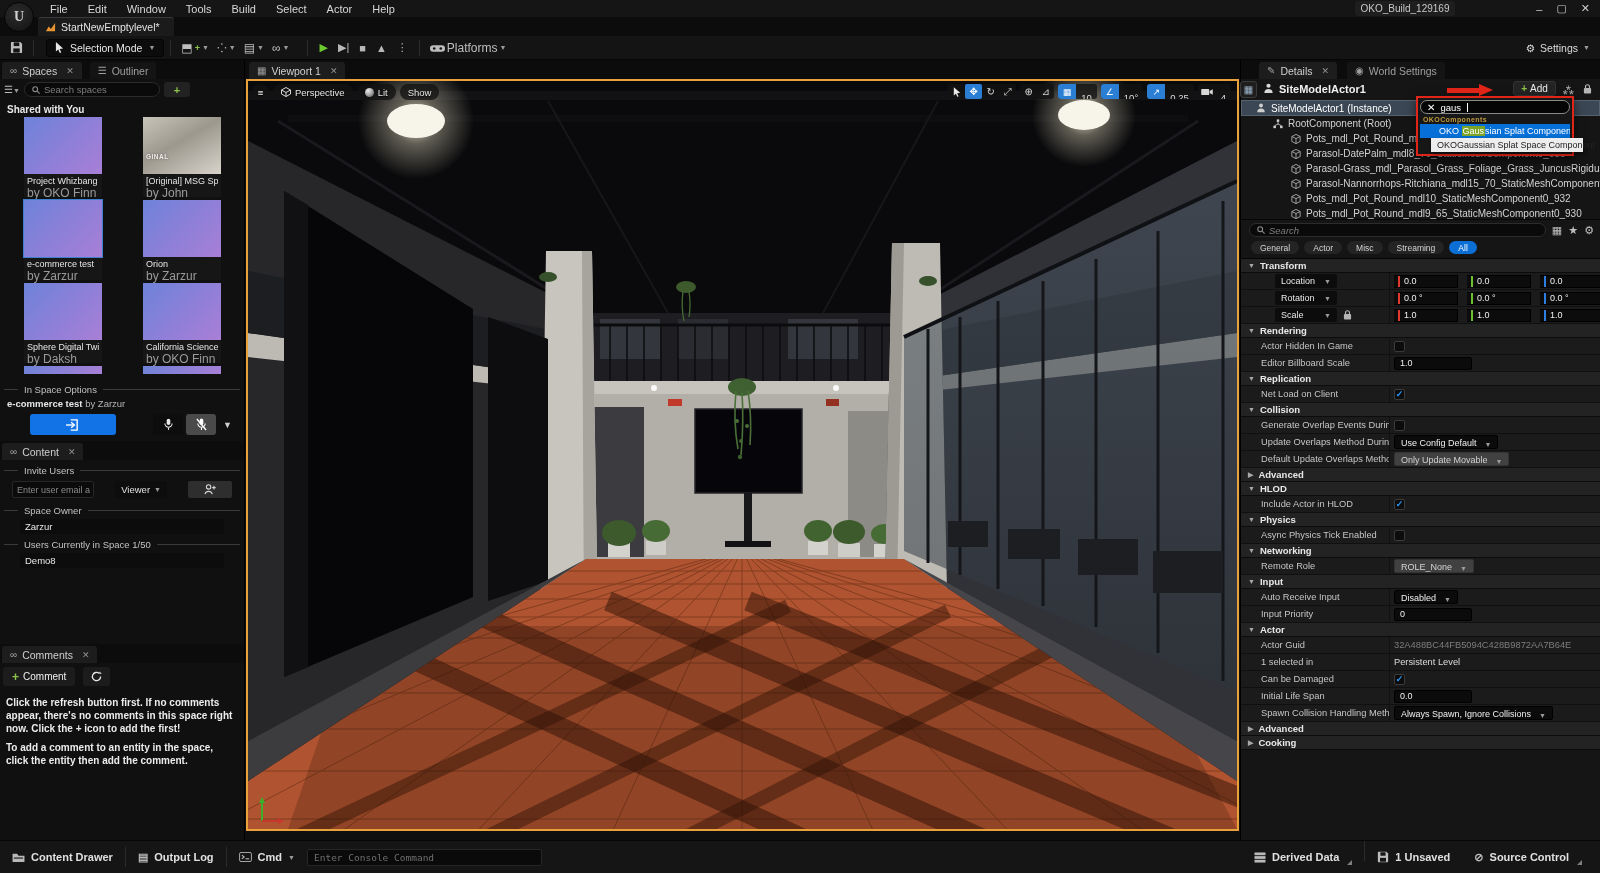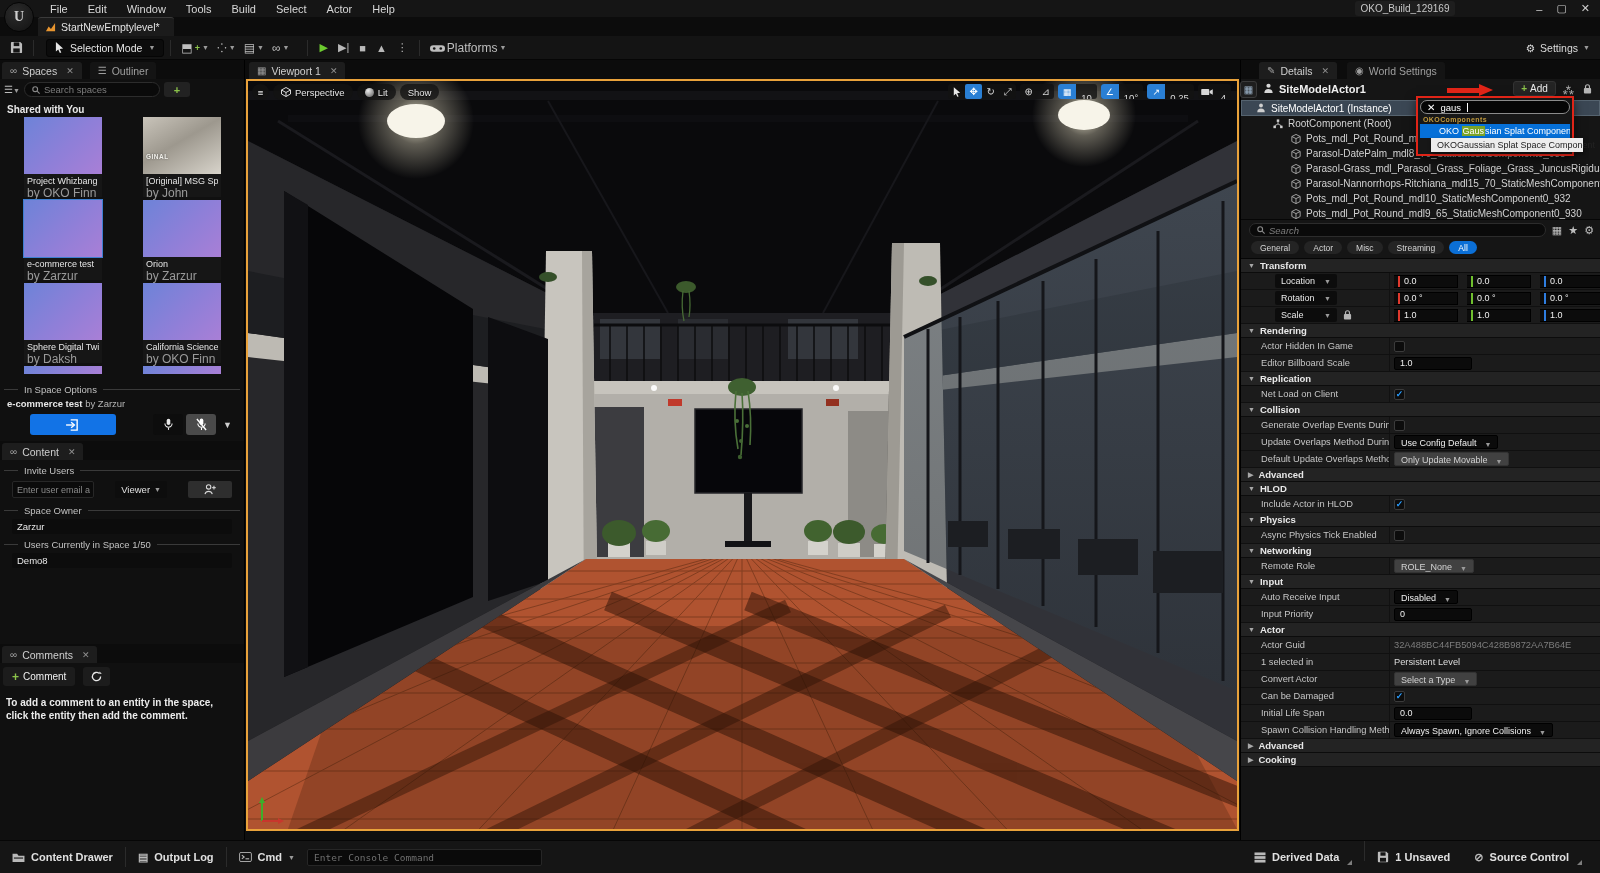--- a/index.html
+++ b/index.html
@@ -59,21 +59,21 @@
   #inspace-name .by { color:#b5b5b5; font-weight:normal; }
   #inspace-buttons { display:flex; align-items:center; margin:5px 6px 6px 6px; }
   #join-btn { width:86px; height:21px; background:#1273e6; border-radius:3px; display:flex; align-items:center; justify-content:center; margin-left:24px; }
   #mic-group { display:flex; align-items:center; gap:3px; margin-left:auto; margin-right:2px;}
   .mic-btn { width:30px; height:21px; border-radius:3px; background:#0d0d0d; display:flex; align-items:center; justify-content:center; }
   .mic-btn.muted { background:#4a4a4a; }
   #invite-row { display:flex; align-items:center; gap:21px; padding:2px 12px; }
   #email-input { background:#0b0b0b; border:1px solid #272727; border-radius:2px; height:17px; flex:1; font-size:9px; color:#8a8a8a; display:flex; align-items:center; padding:0 4px; white-space:nowrap; overflow:hidden;}
   #viewer-dd { background:#0d0d0d; border-radius:2px; height:17px; display:flex; align-items:center; gap:4px; padding:0 6px; font-size:9.5px; color:#e0e0e0; }
   #invite-btn { background:#2e2e2e; border-radius:2px; width:44px; height:17px; display:flex; align-items:center; justify-content:center; }
-  .user-row { background:#0c0c0c; border-radius:2px; height:15px; margin:1px 12px; display:flex; align-items:center; padding:0 5px; font-size:9.5px; color:#e8e8e8; }
+  .user-row { background:#0c0c0c; border-radius:2px; height:15px; margin:1px 20px; display:flex; align-items:center; padding:0 5px; font-size:9.5px; color:#e8e8e8; }
   #comments-gap { height:75px; }
   #comments-buttons { display:flex; gap:8px; align-items:center; padding:4px 3px; }
   #comment-btn { background:#1c1c1c; border-radius:3px; height:19px; display:flex; align-items:center; gap:4px; padding:0 9px; font-size:10px; color:#f0f0f0; }
   #comment-btn .plus { color:#8bc34a; font-weight:bold; font-size:12px;}
   #refresh-btn { background:#1c1c1c; border-radius:3px; width:27px; height:19px; display:flex; align-items:center; justify-content:center;}
   .help-text { font-size:10px; font-weight:bold; color:#ececec; line-height:1.3; padding:6px 6px 0 6px; }
 
   
   #center { position:absolute; left:245px; top:60px; width:995px; height:780px; }
   #viewport-frame { position:absolute; left:1px; top:19px; width:993px; height:752px; border:2px solid #e9a23b; background:#141416; }
@@ -389,20 +389,21 @@
         <span class="plus">+</span>
         <span>Comment</span>
       </div>
       <div id="refresh-btn">
         <svg width="11" height="11" viewBox="0 0 12 12">
             <path d="M10.5 6 a4.5 4.5 0 1 1 -1.6-3.4" fill="none" stroke="#e8e8e8" stroke-width="1.4"></path>
             <path d="M9 0.5 L9.2 3.2 L11.8 2.6 Z" fill="#e8e8e8"></path>
           </svg>
       </div>
     </div>
+    <div class="help-text">Click the refresh button first. If no comments appear, there's no comments in this space right now. Click the + icon to add the first!</div>
     <div class="help-text">To add a comment to an entity in the space, click the entity then add the comment.</div>
   </div>
 
   <div id="center">
     <div class="panel-tabbar">
       <div class="ptab" style="margin-left:4px;">
         <span class="ticon">▦</span>
         <span>Viewport 1</span>
         <span class="x">✕</span>
       </div>
@@ -1006,31 +1007,20 @@
         <div class="prop-row">
           <div class="prop-label">
             <span>1 selected in</span>
           </div>
           <div class="prop-val">
             <span class="static-val">Persistent Level</span>
           </div>
         </div>
         <div class="prop-row">
           <div class="prop-label">
-            <span>Convert Actor</span>
-          </div>
-          <div class="prop-val">
-            <div class="dd disabled">
-              <span>Select a Type</span>
-              <span class="chev">▼</span>
-            </div>
-          </div>
-        </div>
-        <div class="prop-row">
-          <div class="prop-label">
             <span>Can be Damaged</span>
           </div>
           <div class="prop-val">
             <div class="chk">✓</div>
           </div>
         </div>
         <div class="prop-row">
           <div class="prop-label">
             <span>Initial Life Span</span>
           </div>

